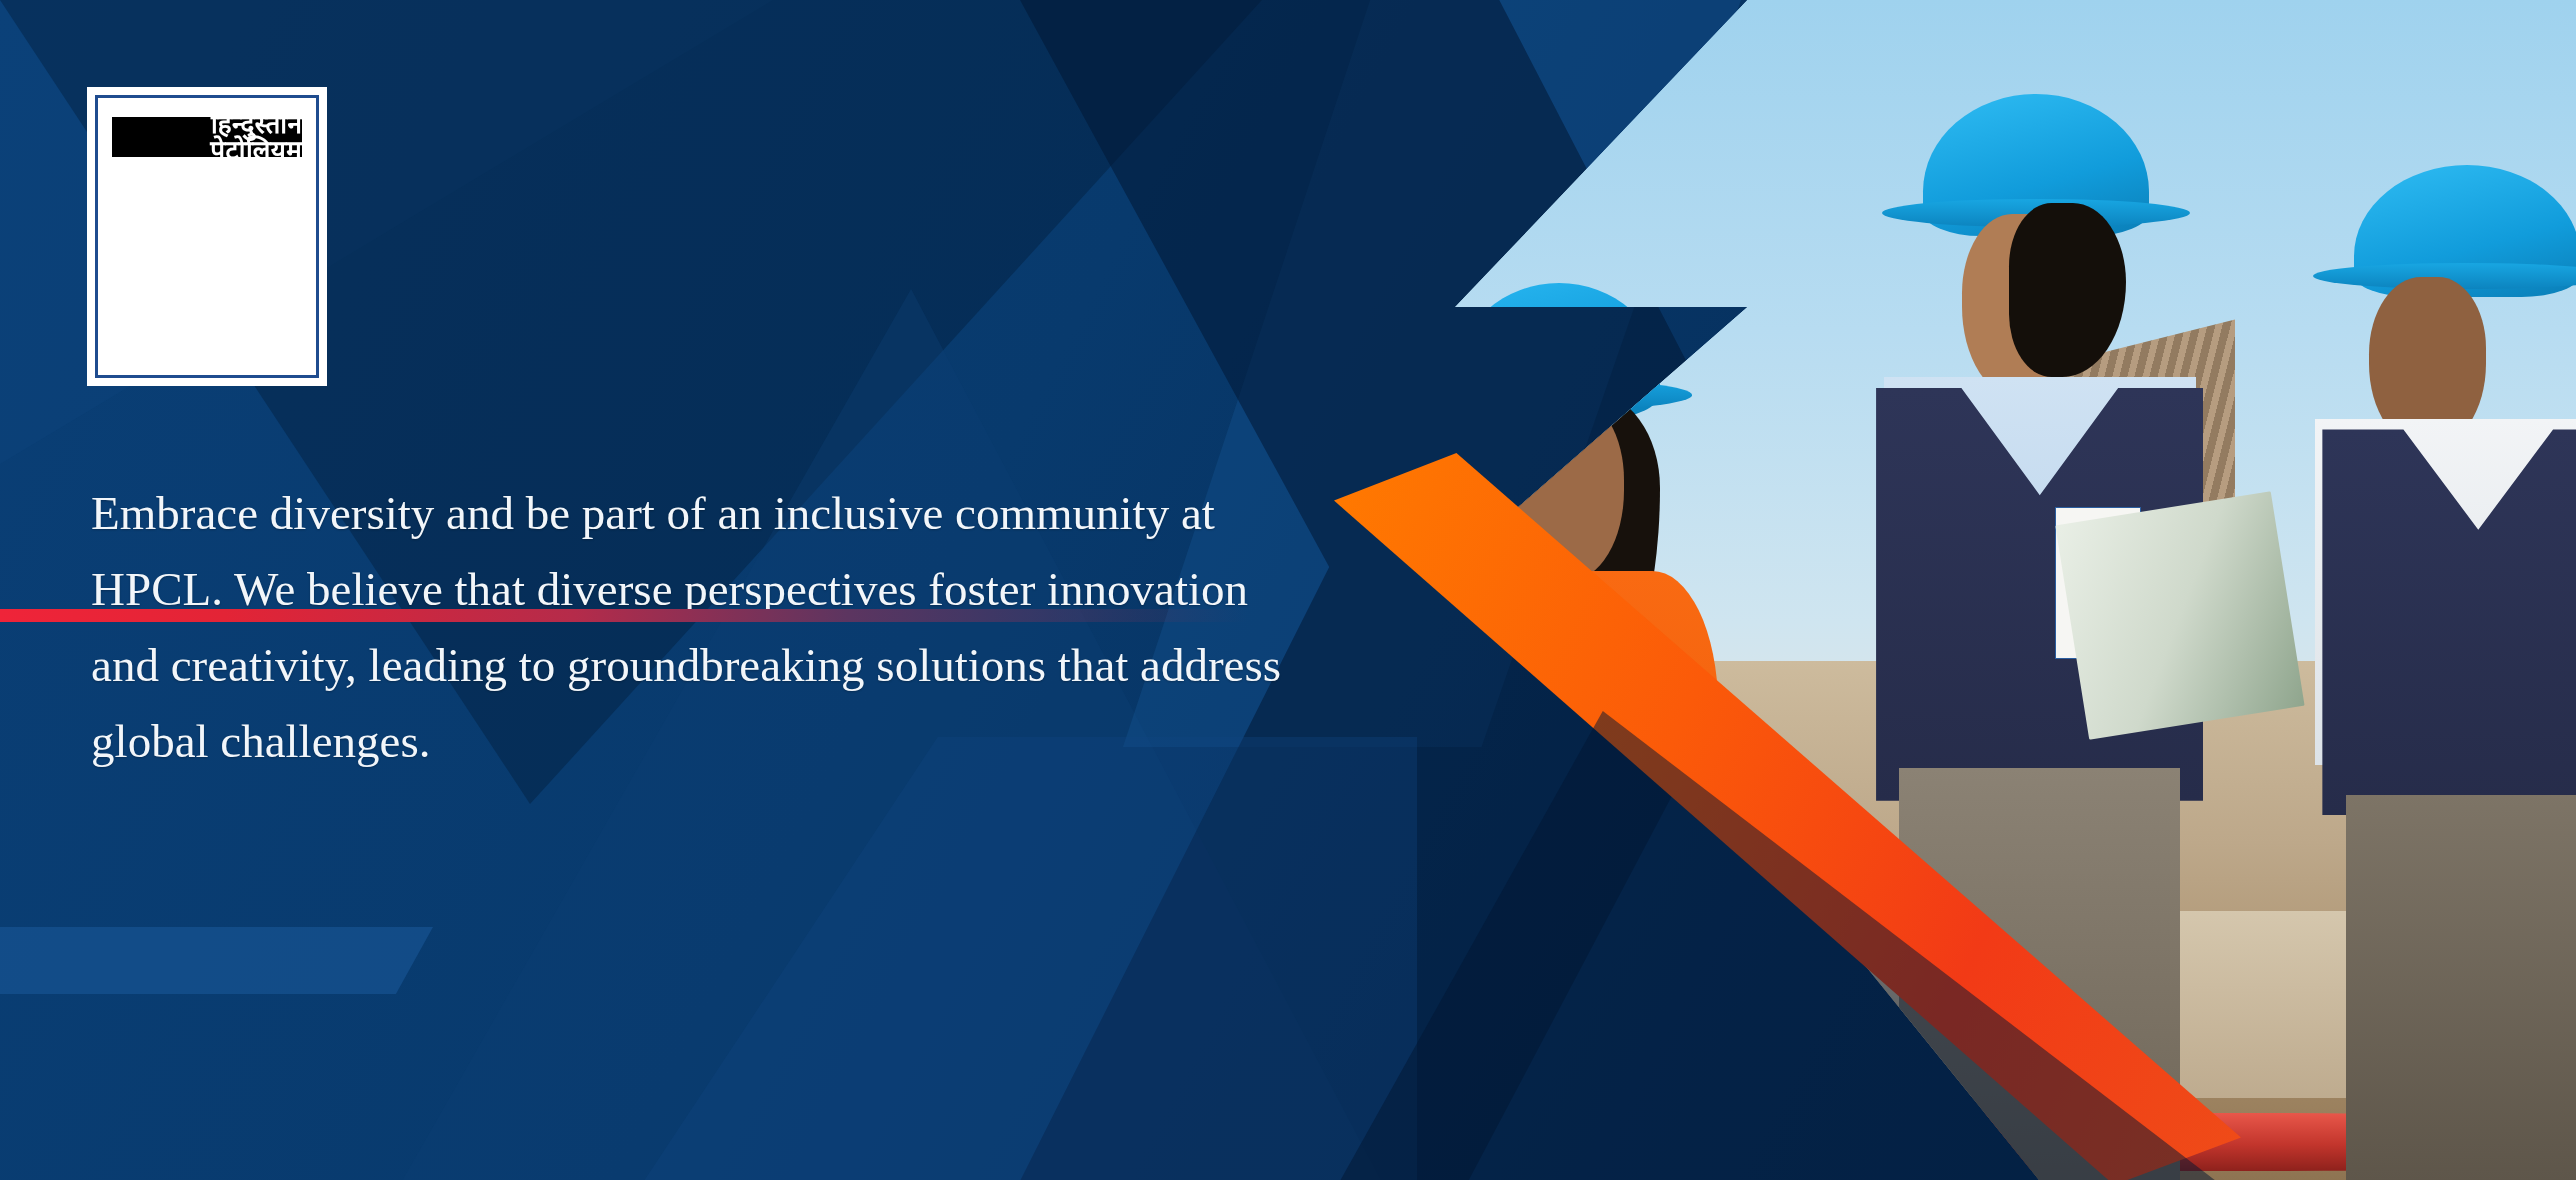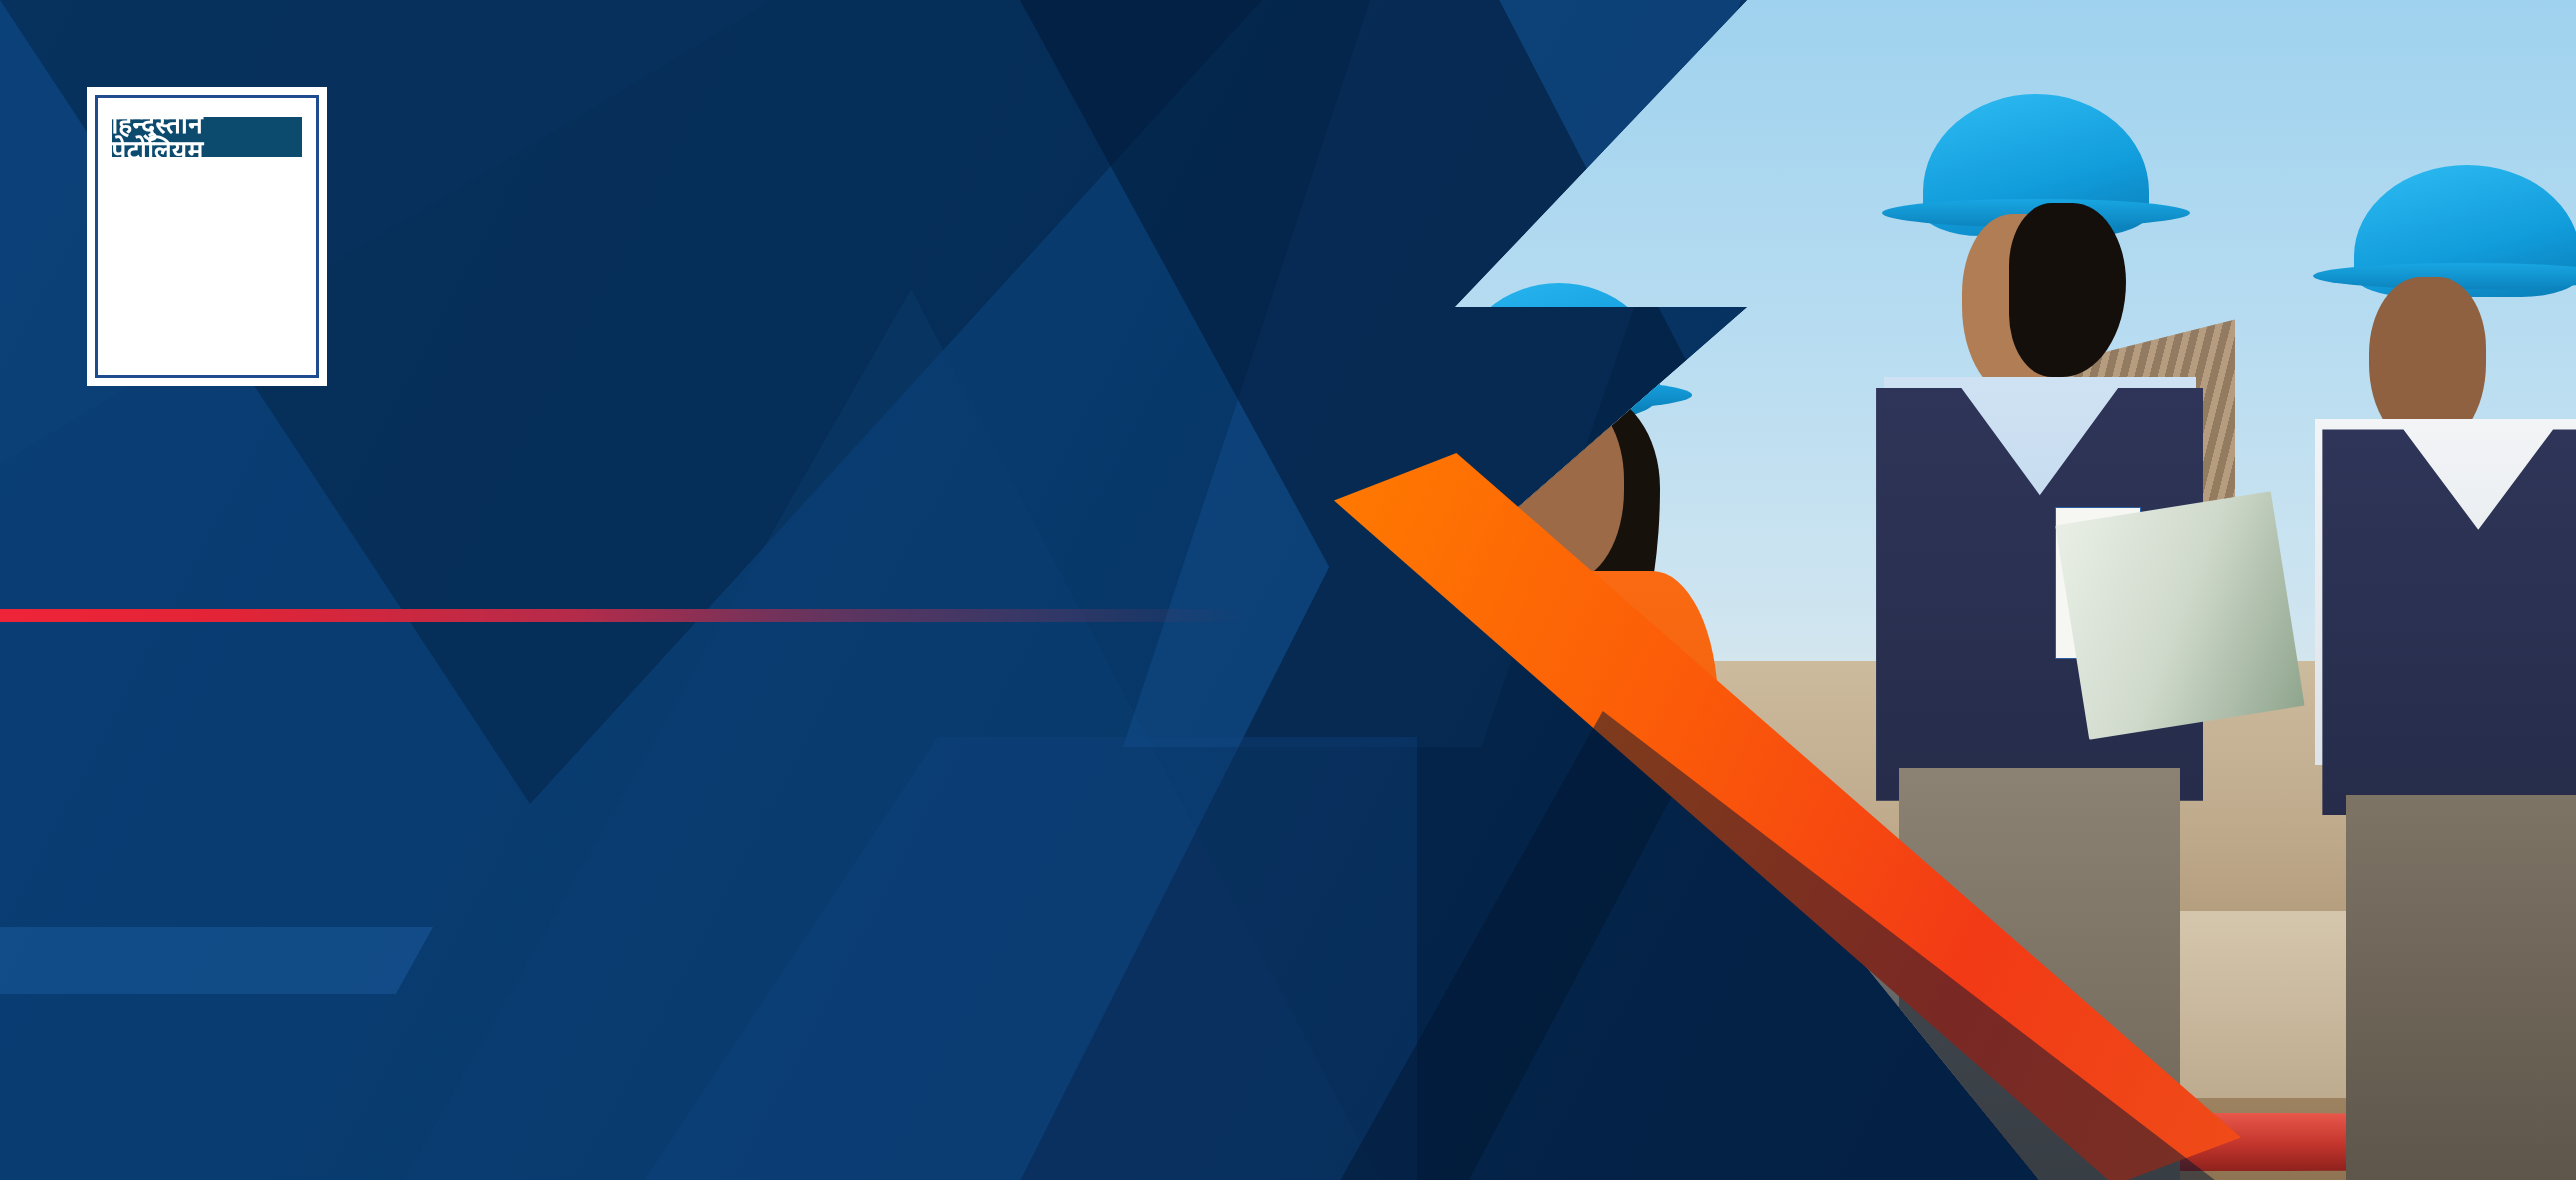--- a/index.html
+++ b/index.html
@@ -192,26 +192,27 @@
   }
   .logo-inner{
     width:100%; height:100%;
     border:3.6px solid #1f4c8f;
     background:#ffffff;
     display:flex; flex-direction:column; align-items:center;
     padding:18.5px 13.4px 13.4px 13.4px;
   }
   .logo-band{
     width:100%; height:40px;
-    background:#0c4a6e;
+    background:#000000;
     color:#ffffff;
     display:flex; align-items:center; justify-content:center;
     font-family:"Liberation Sans", sans-serif;
     font-size:26px; font-weight:700; letter-spacing:0.5px;
     line-height:1;
+    text-align:right;
   }
   .logo-mark{
     position:relative;
     margin-top:23px;
     width:155px; height:155px;
   }
   .logo-mark svg{width:100%;height:100%;display:block;}
 
   .title{
     margin:60px 0 0 0;
@@ -306,18 +307,19 @@
 
   <div class="content">
 
     <div class="logo">
       <div class="logo-inner">
         <div class="logo-band">हिन्दुस्तान पेट्रोलियम</div>
       </div>
     </div>
 
 
+    <p class="body-text">Embrace diversity and be part of an inclusive community at HPCL. We believe that diverse perspectives foster innovation and creativity, leading to groundbreaking solutions that address global challenges.</p>
   </div>
 
   <div class="rule"></div>
 
 </div>
 
 
 </body></html>

